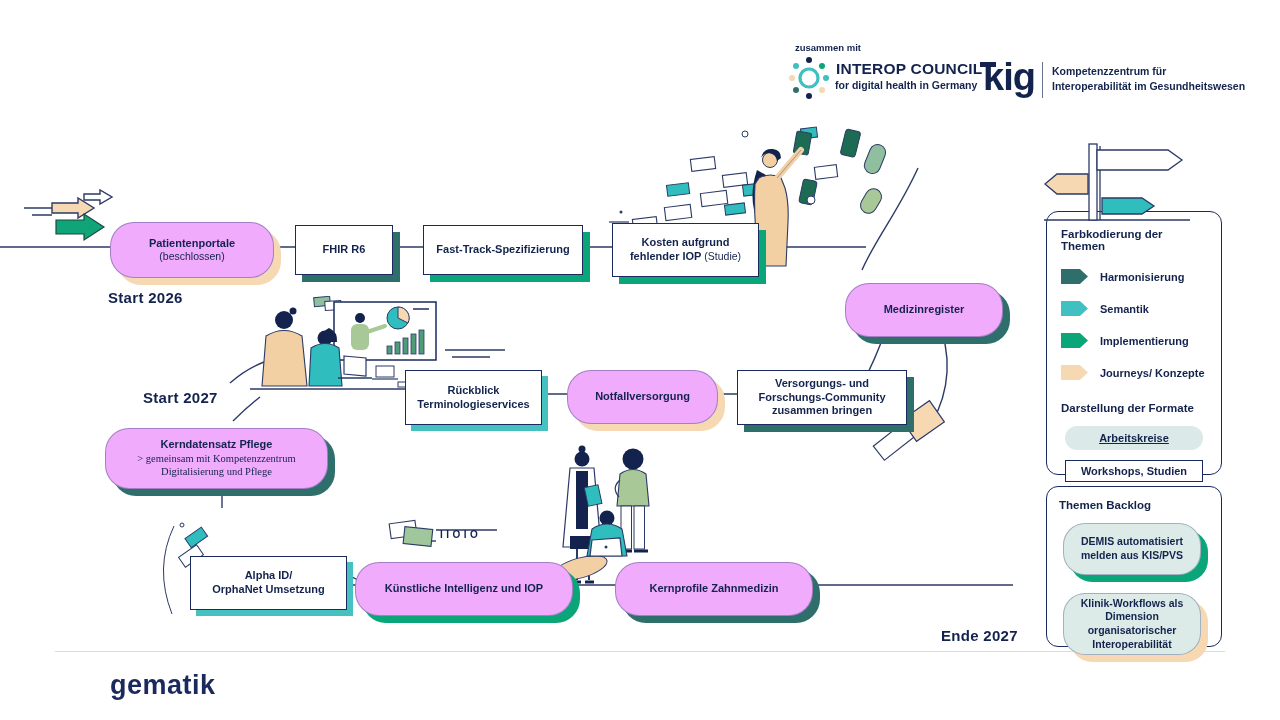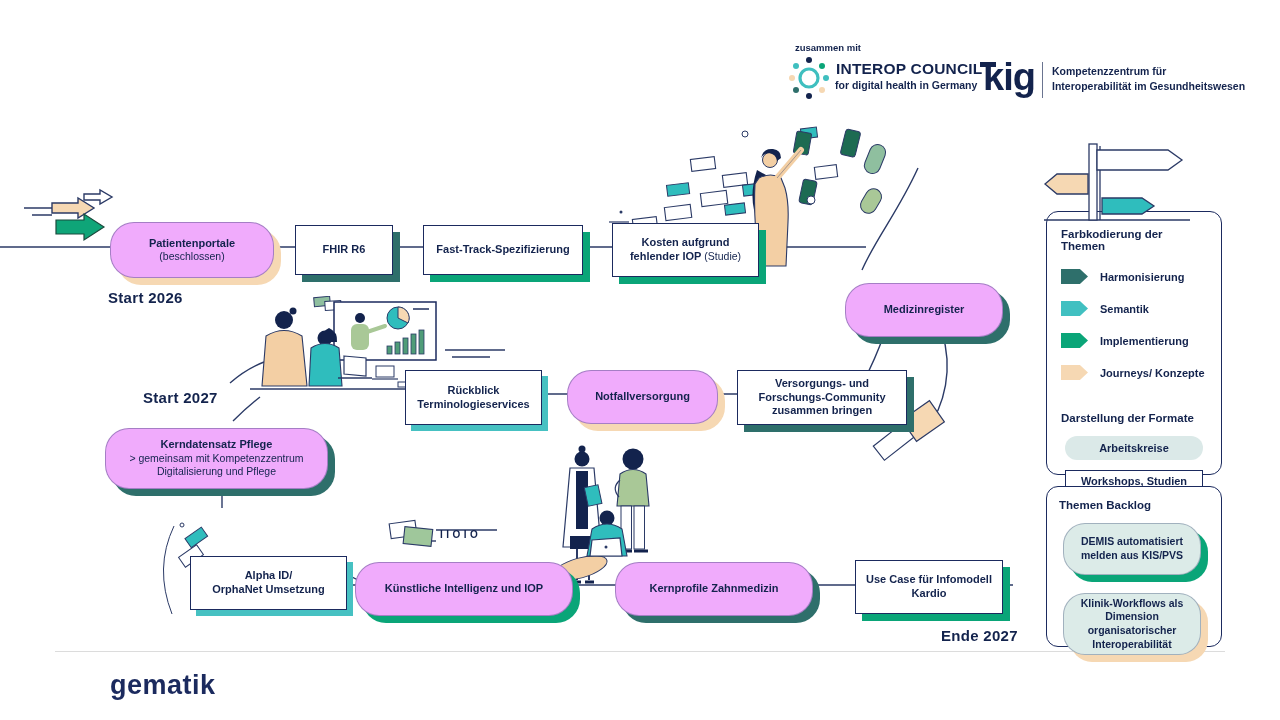--- a/index.html
+++ b/index.html
@@ -19,21 +19,21 @@
   .sh-teal{box-shadow:6px 6px 0 #46c1c2;}
   .sub{font-weight:400;font-size:10.5px;}
   .milestone{position:absolute;z-index:3;font-weight:bold;font-size:15px;letter-spacing:.3px;color:#13234d;}
   .panel{position:absolute;z-index:3;background:#fff;border:1.6px solid #1b2a5e;border-radius:12px;}
   .panel-title{font-weight:bold;font-size:11.5px;color:#13234d;}
   .legend-item{display:flex;align-items:center;gap:12px;margin-top:17px;text-align:center;}
   .arrow-swatch{width:27px;height:15px;flex:0 0 27px;
      clip-path:polygon(0 0,70% 0,100% 50%,70% 100%,0 100%);}
   .legend-label{font-size:11px;font-weight:600;}
   .fmt-pill{background:#dbe9e8;border-radius:13px;height:24px;display:flex;align-items:center;
-     justify-content:center;font-weight:bold;font-size:11px;}
+     justify-content:center;font-weight:bold;font-size:11px;text-decoration:underline;}
   .fmt-box{background:#fff;border:1.4px solid #1b2a5e;height:20px;display:flex;align-items:center;
      justify-content:center;font-weight:bold;font-size:11px;}
   .bl-pill{background:#dcebe8;border:1px solid rgba(27,42,94,.3);border-radius:22px;display:flex;
      align-items:center;justify-content:center;text-align:center;font-weight:bold;font-size:10.5px;
      line-height:1.3;padding:4px 8px;}
   .hdr-small{font-size:9.5px;font-weight:600;color:#13234d;}
   .hdr-big{font-size:15.5px;font-weight:800;letter-spacing:.2px;color:#13234d;}
   .hdr-sub{font-size:10.5px;font-weight:600;color:#13234d;}
   .kig-text{font-size:38px;font-weight:700;color:#13234d;letter-spacing:-1px;line-height:1;}
   .kig-desc{font-size:10.5px;line-height:1.4;color:#13234d;font-weight:600;}
@@ -201,21 +201,21 @@
     <div>Notfallversorgung</div>
   </div>
 
   <svg class="illus" style="left:866px;top:382px;" width="100" height="100" viewBox="0 0 100 100">
     <rect x="8" y="48" width="46" height="18" fill="#fff" stroke="#2b3a66" stroke-width="1.2" transform="rotate(-38 31 57)"></rect>
     <rect x="40" y="26" width="34" height="26" fill="#f6d8b3" stroke="#2b3a66" stroke-width="1.2" transform="rotate(-35 57 39)"></rect>
   </svg>
 
   <div class="node pill sh-tealdark" style="left:105px;top:428px;width:205px;height:55px;">
     <div>Kerndatensatz Pflege</div>
-    <div class="sub" style="line-height:1.3;">&gt; gemeinsam mit Kompetenzzentrum Digitalisierung und Pflege</div>
+    <div class="sub" style="line-height:1.3;font-family:Liberation Serif, serif;">&gt; gemeinsam mit Kompetenzzentrum Digitalisierung und Pflege</div>
   </div>
 
   <div class="node tbox sh-teal" style="left:190px;top:508px;width:143px;height:48px;margin-top:48px;">
     <div>Alpha ID/</div>
     <div>OrphaNet Umsetzung</div>
   </div>
 
   <svg class="illus" style="left:148px;top:522px;" width="105" height="98" viewBox="0 0 105 98">
     <path d="M26,4 Q6,46 24,92" fill="none" stroke="#2b3a66" stroke-width="1"></path>
     <circle cx="34" cy="3" r="2" fill="#fff" stroke="#2b3a66"></circle>
@@ -260,23 +260,20 @@
   </svg>
 
   <div class="node pill sh-tealdark" style="left:615px;top:562px;width:180px;height:48px;">
     <div>Kernprofile Zahnmedizin</div>
   </div>
 
   <div class="node pill sh-green" style="left:355px;top:562px;width:200px;height:48px;">
     <div>Künstliche Intelligenz und IOP</div>
   </div>
 
-  <div class="node tbox sh-green" style="left:855px;top:560px;width:134px;height:48px;">
-    <div>Use Case für Infomodell Kardio</div>
-  </div>
 
   <div class="milestone" style="left:941px;top:627px;">Ende 2027</div>
 
   <svg class="illus" style="left:1042px;top:142px;z-index:4;" width="150" height="84" viewBox="0 0 150 84">
     <line x1="2" y1="78" x2="148" y2="78" stroke="#2b3a66" stroke-width="1.3"></line>
     <rect x="47" y="2" width="8" height="76" fill="#fff" stroke="#2b3a66" stroke-width="1.3"></rect>
     <line x1="58" y1="4" x2="58" y2="78" stroke="#2b3a66" stroke-width="1.3"></line>
     <polygon points="55,8 126,8 140,18 126,28 55,28" fill="#fff" stroke="#2b3a66" stroke-width="1.3"></polygon>
     <polygon points="46,32 15,32 3,42 15,52 46,52" fill="#f6d8b3" stroke="#2b3a66" stroke-width="1.3"></polygon>
     <polygon points="60,56 100,56 112,64 100,72 60,72" fill="#2fbdbd" stroke="#2b3a66" stroke-width="1.3"></polygon>
@@ -295,21 +292,21 @@
     </div>
     <div class="legend-item">
       <span class="arrow-swatch" style="background: rgb(10, 165, 120);"></span>
       <span class="legend-label">Implementierung</span>
     </div>
     <div class="legend-item">
       <span class="arrow-swatch" style="background: rgb(246, 216, 179);"></span>
       <span class="legend-label">Journeys/ Konzepte</span>
     </div>
 
-    <div class="panel-title" style="margin-top:32px;">Darstellung der Formate</div>
+    <div class="panel-title" style="margin-top:22px;">Darstellung der Formate</div>
     <div class="fmt-pill" style="margin:12px 4px 0;">
       <span>Arbeitskreise</span>
     </div>
     <div class="fmt-box" style="margin:10px 4px 0;">
       <span>Workshops, Studien</span>
     </div>
   </div>
 
   <div class="panel" style="left:1046px;top:486px;width:176px;height:161px;padding:12px 12px;box-sizing:border-box;">
     <div class="panel-title">Themen Backlog</div>

